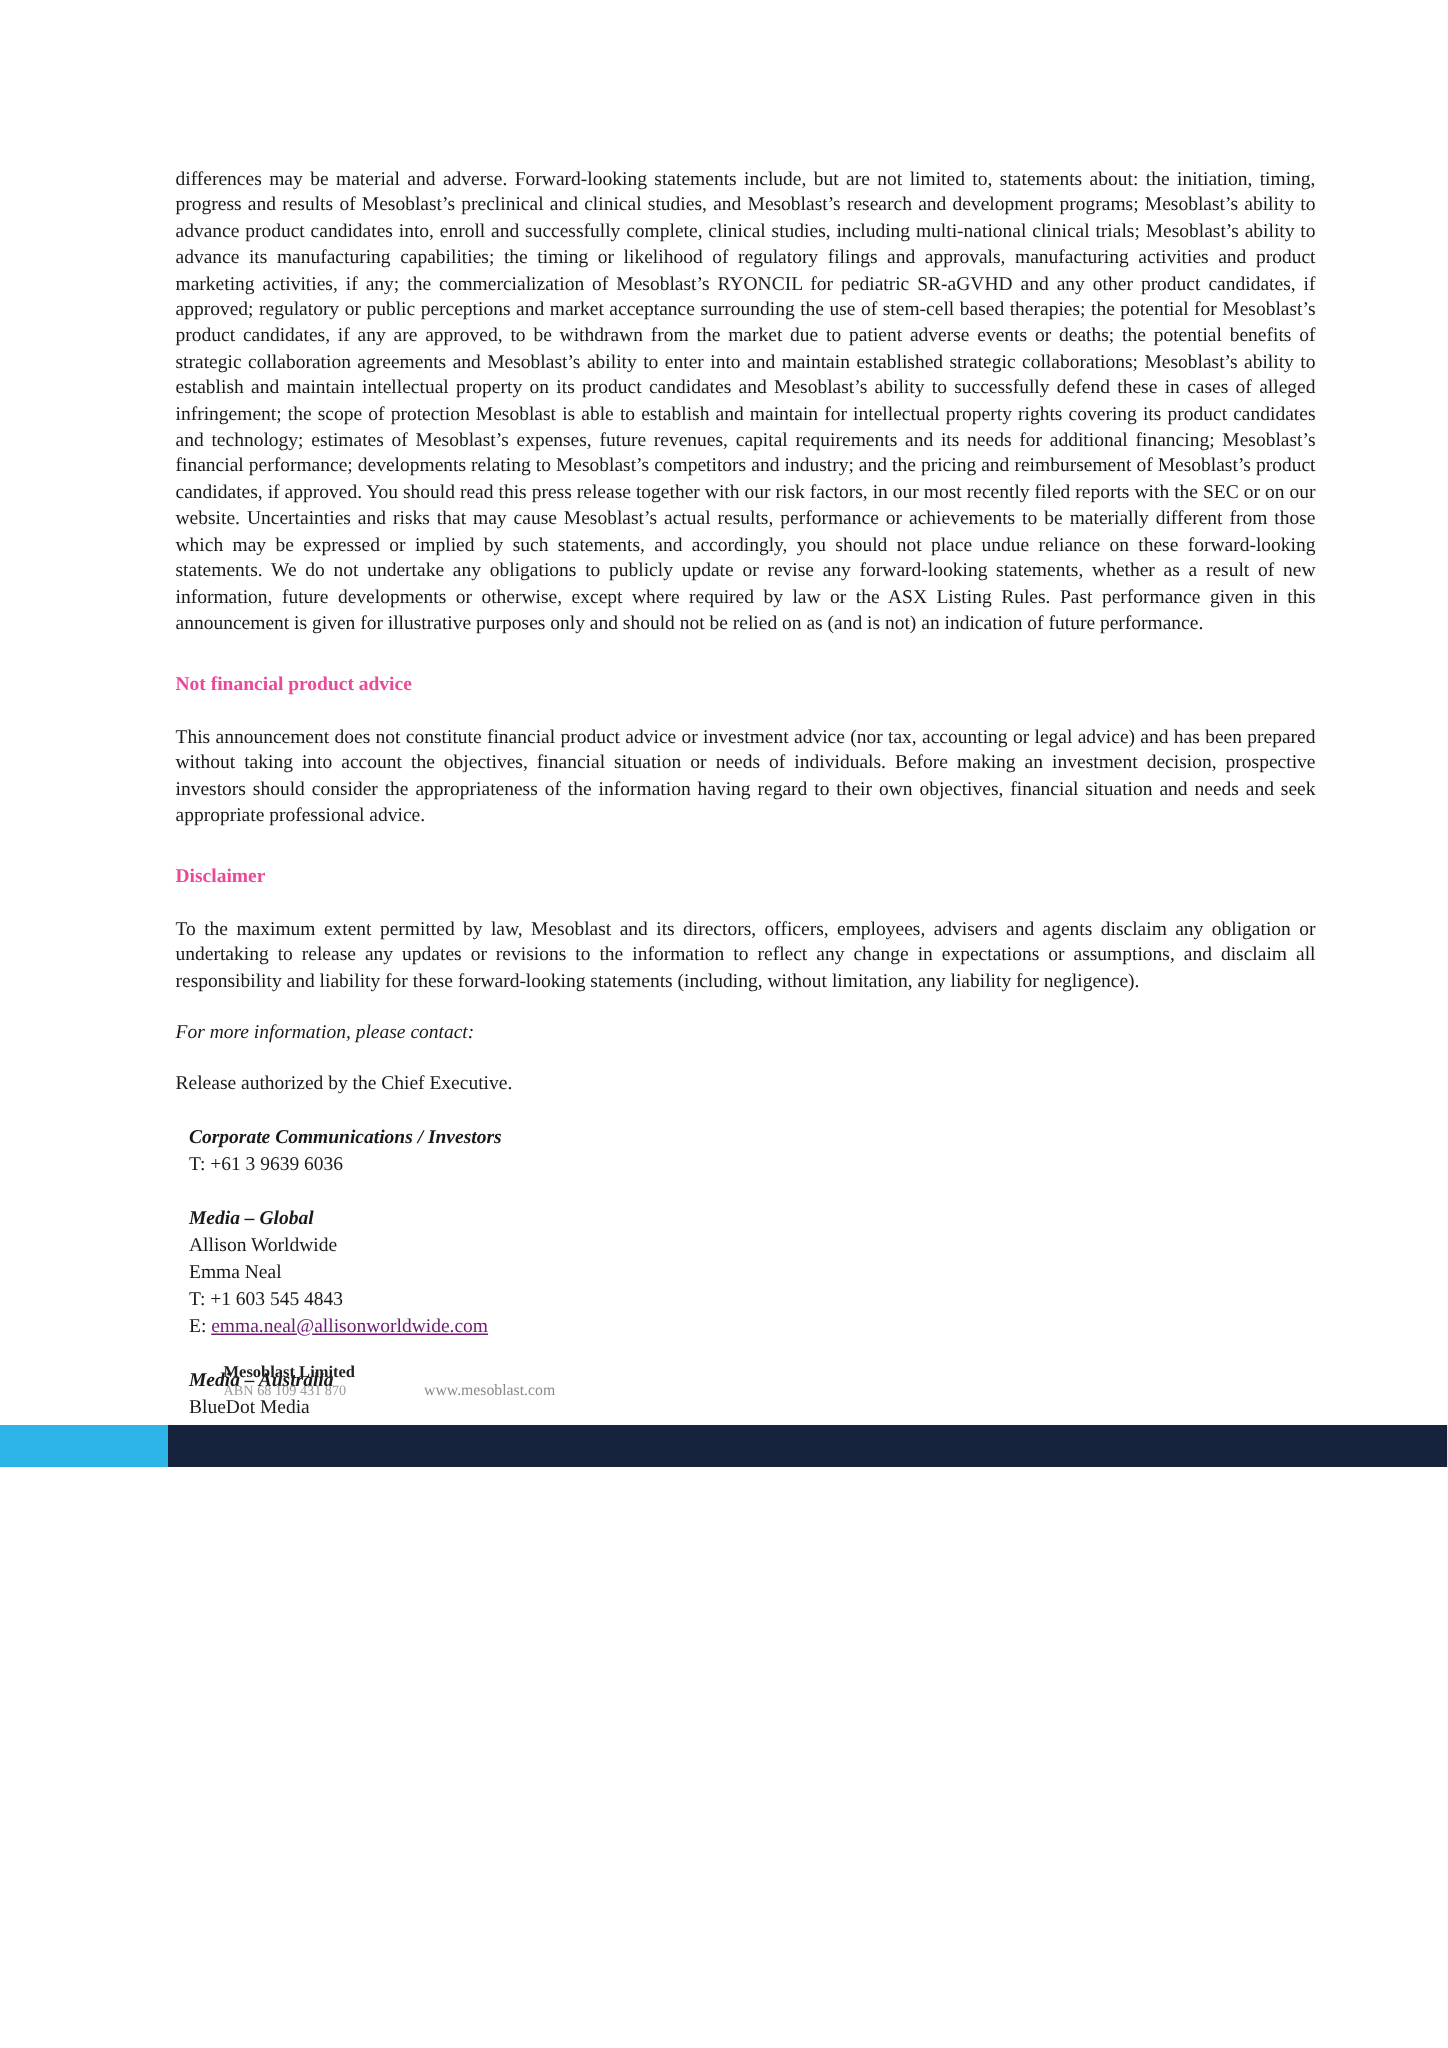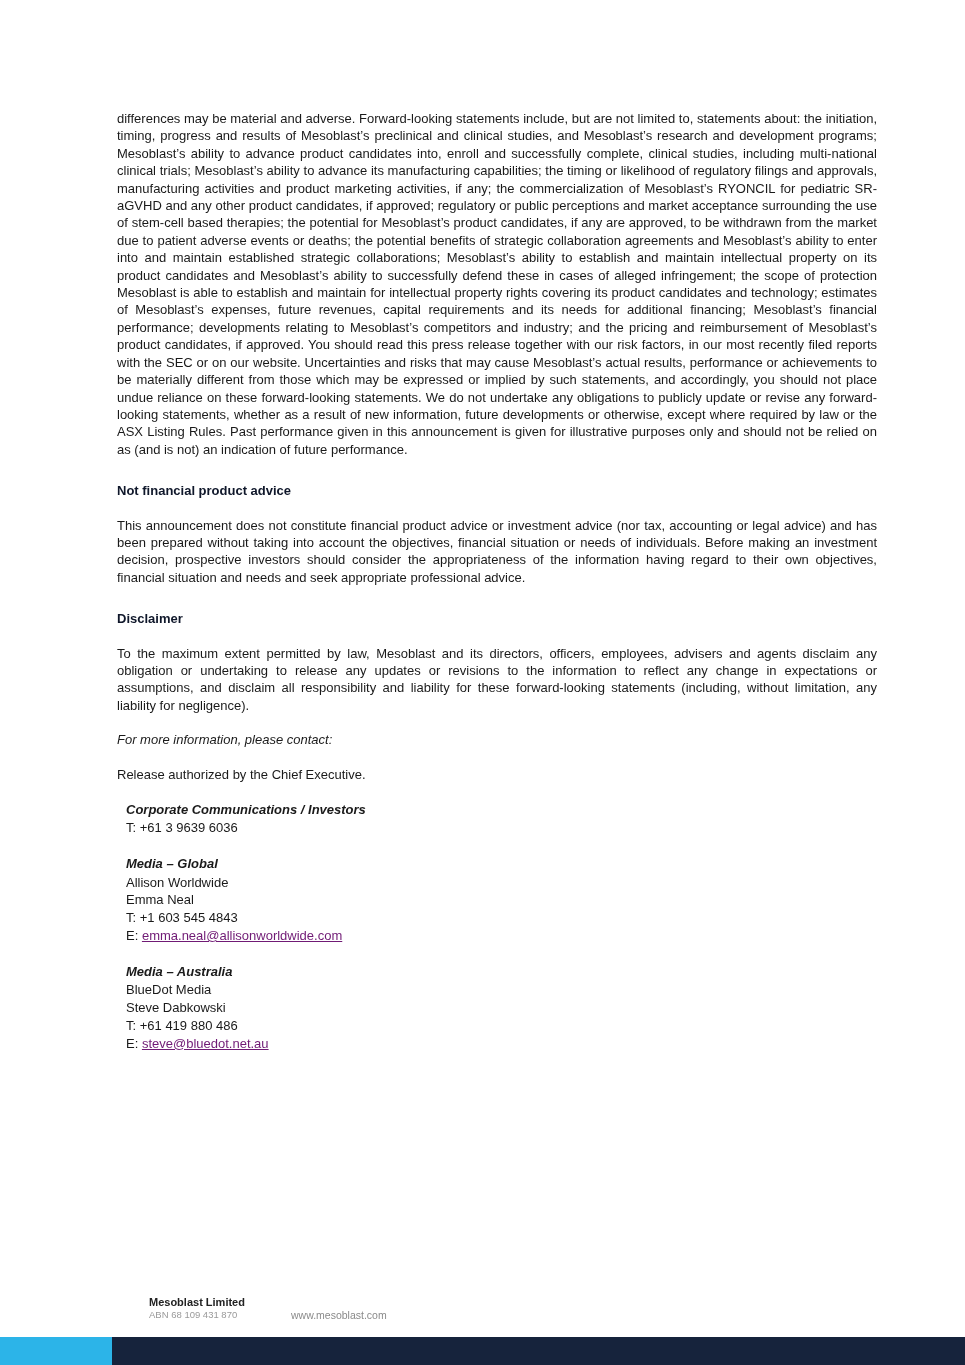--- a/index.html
+++ b/index.html
@@ -3,23 +3,23 @@
 <meta charset="utf-8">
 <style>
   html, body {
     margin: 0;
     padding: 0;
     background: #ffffff;
   }
   .page {
     position: relative;
     width: 965px;
-    height: 1365px;
+    height: 978px;
     background: #ffffff;
-    font-family: Liberation Sans, sans-serif;
+    font-family: Liberation Serif, serif;
     color: #1a1a1a;
     overflow: hidden;
   }
   .content {
     position: absolute;
     top: 110px;
     left: 117px;
     width: 760px;
     font-size: 13px;
     line-height: 17.4px;
@@ -30,21 +30,21 @@
   }
   p.plain-par {
     margin: 0 0 17px 0;
     text-align: left;
   }
   h3.section-heading {
     margin: 24px 0 17px 0;
     font-size: 13px;
     line-height: 17.4px;
     font-weight: bold;
-    color: #0f172a;
+    color: #ec4899;
   }
   .release-line {
     margin: 42px 0 0 0;
   }
   .contact-intro {
     margin: 36px 0 0 0;
     font-style: italic;
   }
   .contact-block {
     margin: 18px 0 0 0;

